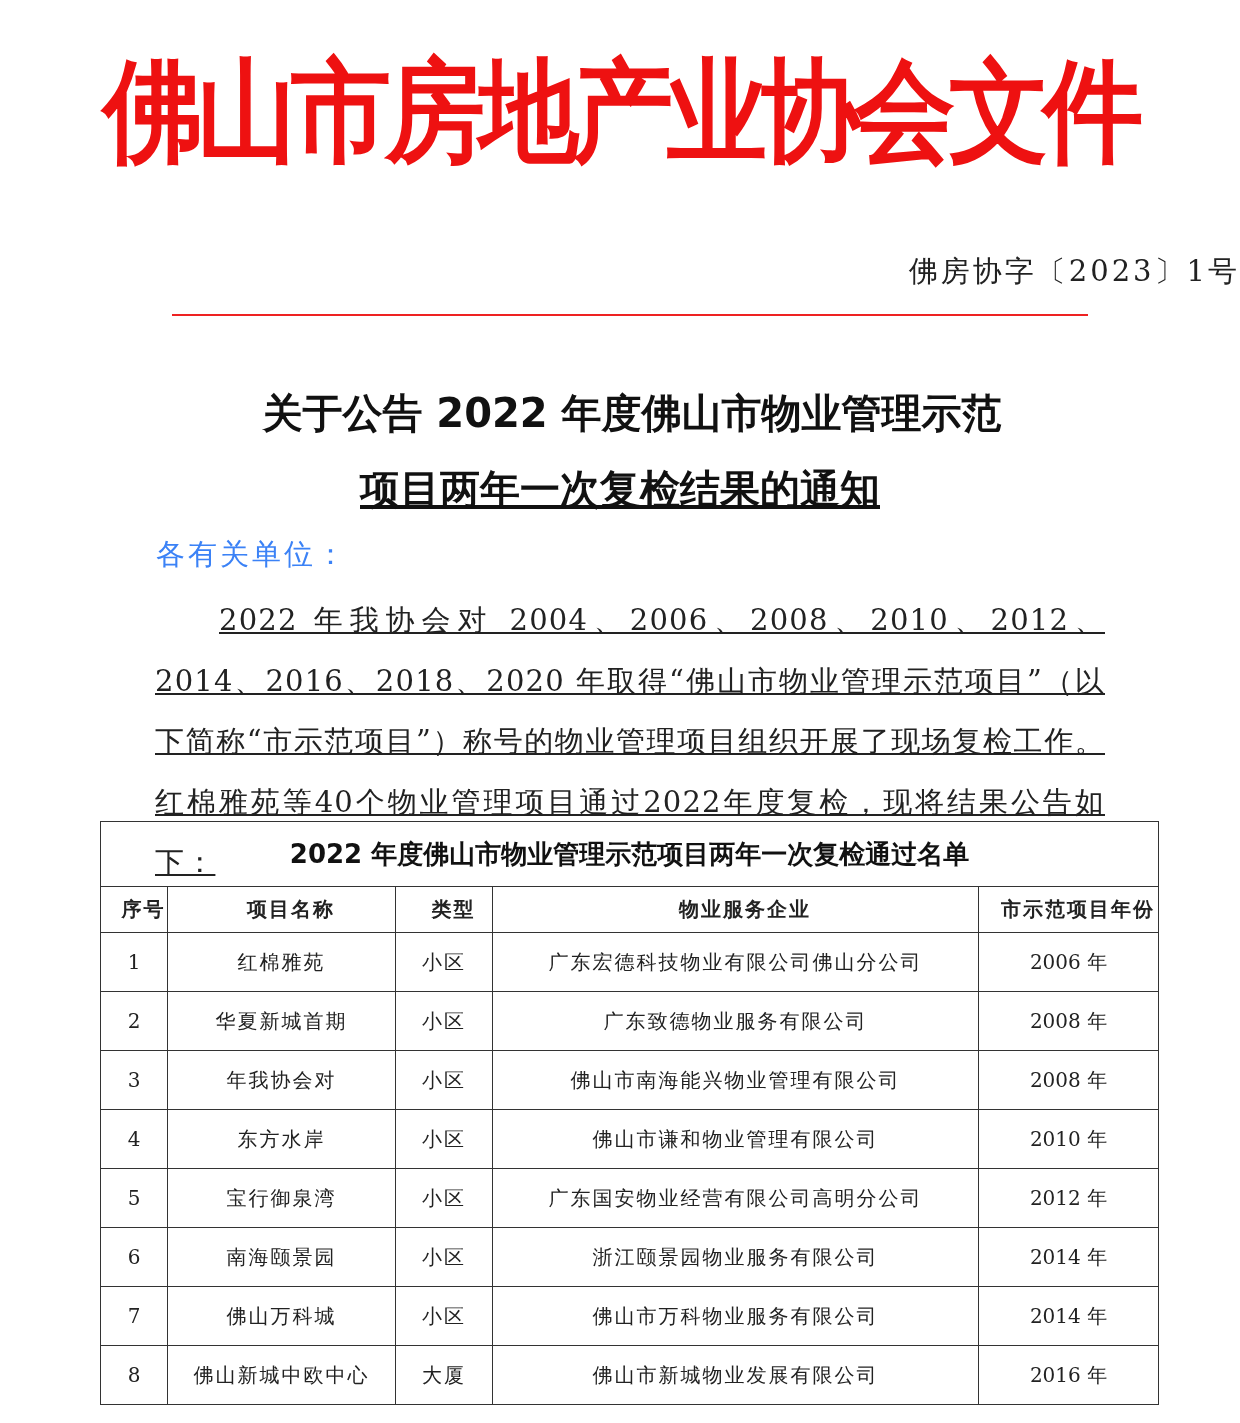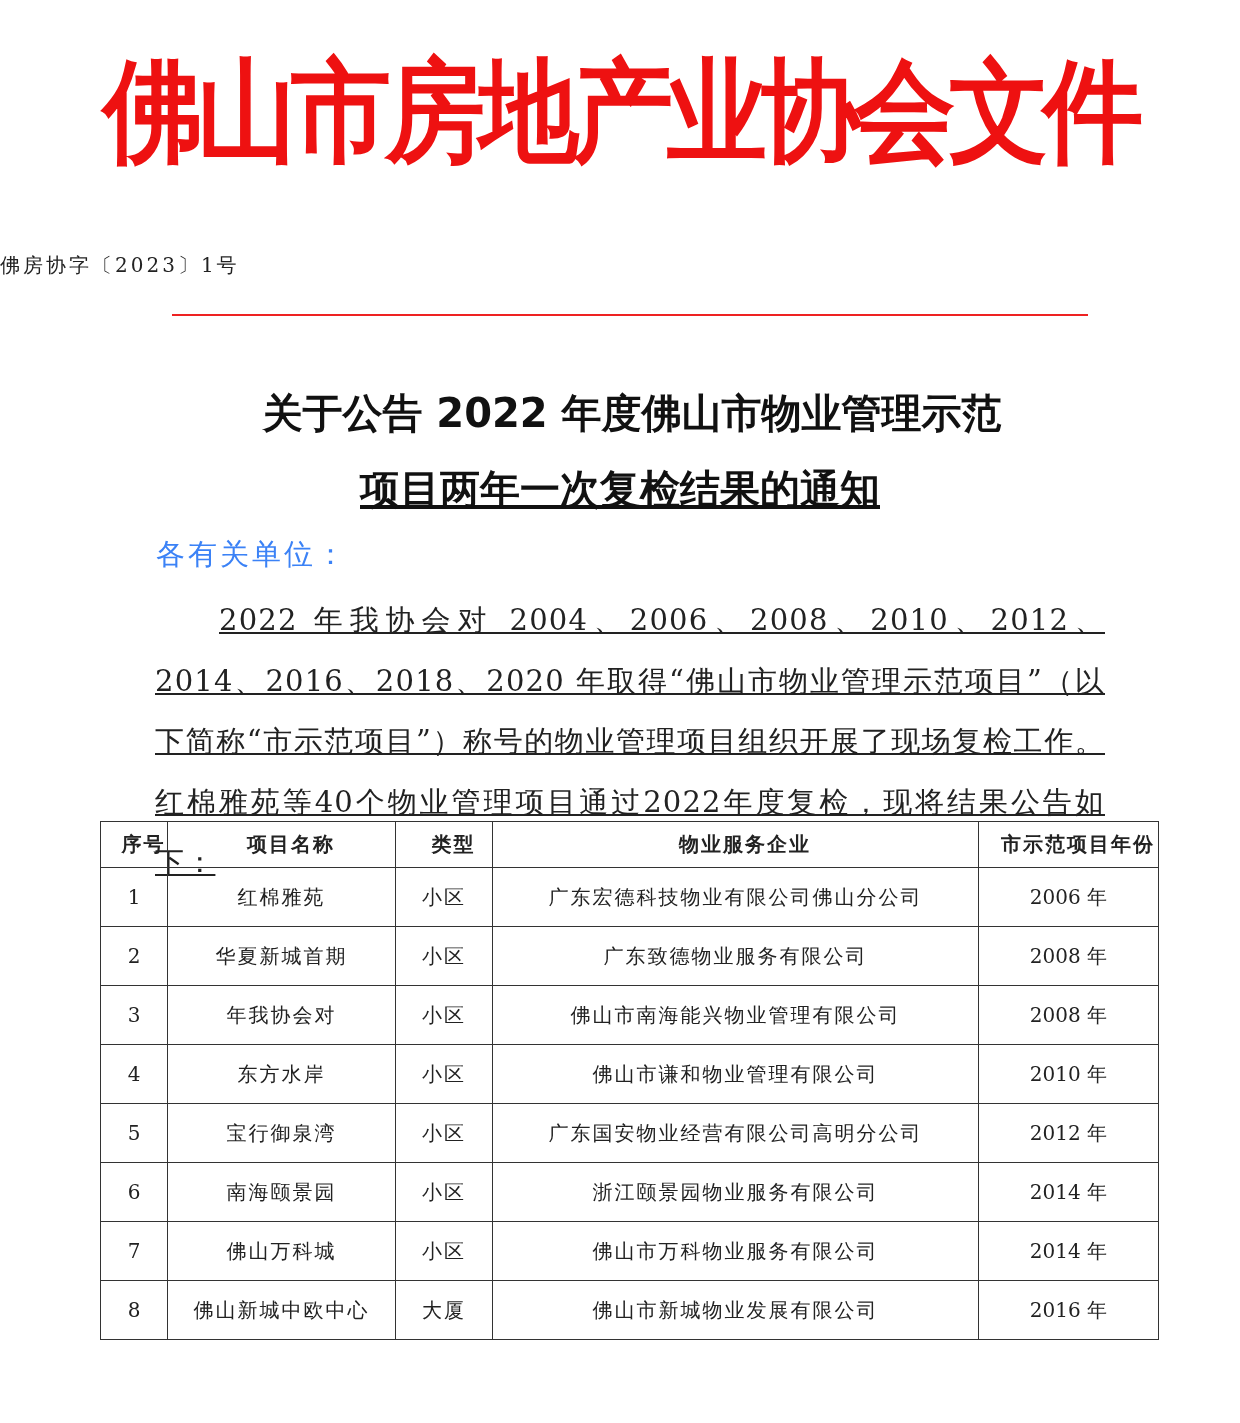--- a/index.html
+++ b/index.html
@@ -28,22 +28,22 @@
       line-height: 130px;
       letter-spacing: -6px;
       transform: scaleY(1.12);
       transform-origin: top center;
     }
     .doc-number {
       position: absolute;
       left: 0;
       top: 252px;
       width: 1240px;
-      text-align: left;
-      font-size: 20px;
+      text-align: right;
+      font-size: 29px;
       letter-spacing: 3px;
       color: #222;
     }
     .red-rule {
       position: absolute;
       left: 172px;
       top: 314px;
       width: 916px;
       height: 2px;
       background: #ee2222;
@@ -136,20 +136,23 @@
 
 <table class="result-table">
   <colgroup>
     <col style="width:67px">
     <col style="width:228px">
     <col style="width:97px">
     <col style="width:486px">
     <col style="width:180px">
   </colgroup>
   <tbody>
+    <tr>
+      <td colspan="5" class="caption-cell">2022 年度佛山市物业管理示范项目两年一次复检通过名单</td>
+    </tr>
     <tr class="head-row">
       <th>序号</th>
       <th>项目名称</th>
       <th>类型</th>
       <th>物业服务企业</th>
       <th>市示范项目年份</th>
     </tr>
     <tr class="data-row">
       <td class="num">1</td>
       <td>红棉雅苑</td>

